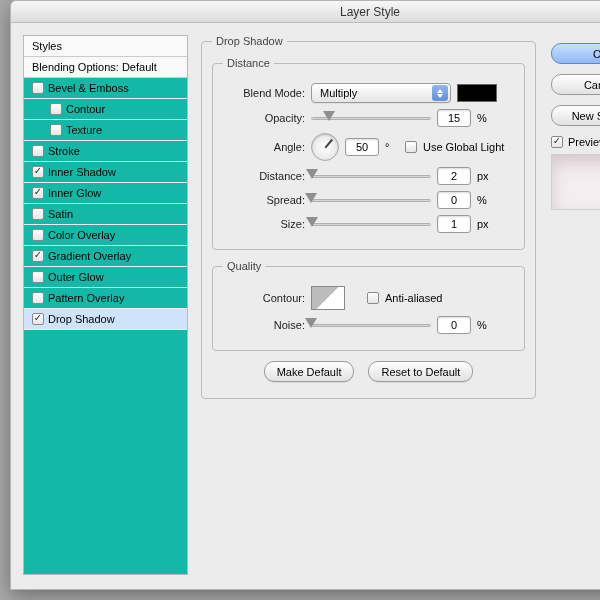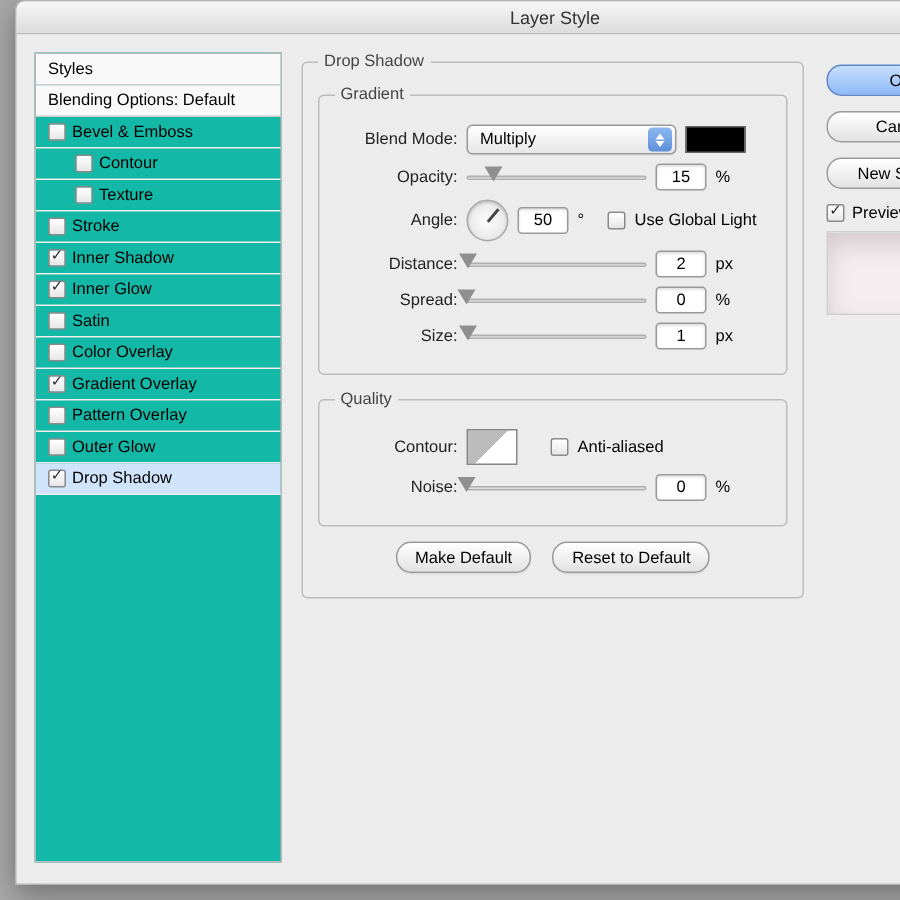--- a/index.html
+++ b/index.html
@@ -85,39 +85,39 @@
           <div class="side-item">
             <span class="cb"></span>
             <span>Color Overlay</span>
           </div>
           <div class="side-item">
             <span class="cb checked"></span>
             <span>Gradient Overlay</span>
           </div>
           <div class="side-item">
             <span class="cb"></span>
+            <span>Outer Glow</span>
+          </div>
+          <div class="side-item">
+            <span class="cb"></span>
             <span>Pattern Overlay</span>
-          </div>
-          <div class="side-item">
-            <span class="cb"></span>
-            <span>Outer Glow</span>
           </div>
           <div class="side-item sel">
             <span class="cb checked"></span>
             <span>Drop Shadow</span>
           </div>
         </div>
     </div>
 
     <div class="main">
       <fieldset>
         <legend>Drop Shadow</legend>
 
         <fieldset style="margin-top:2px;">
-          <legend>Gradient</legend>
+          <legend>Distance</legend>
 
           <div class="field-row">
             <span class="lbl">Blend Mode:</span>
             <div class="select">
               <span>Multiply</span>
               <span class="arrows"></span>
             </div>
             <span class="swatch"></span>
           </div>
 

